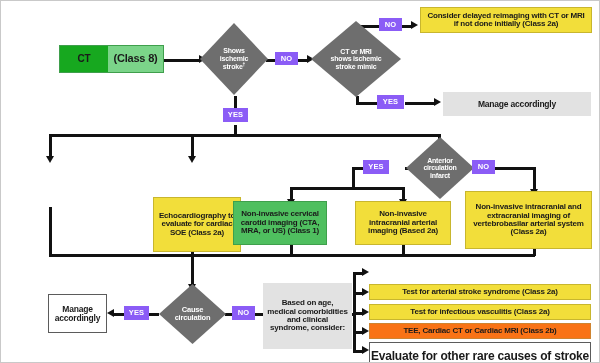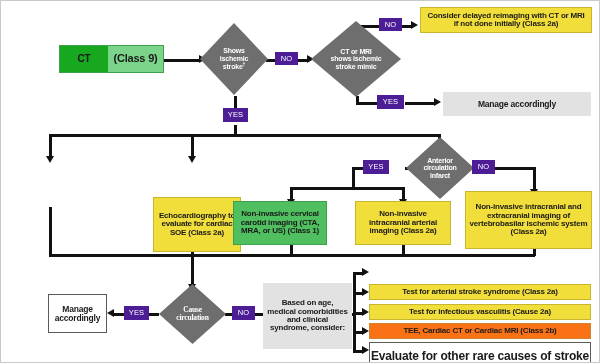--- a/index.html
+++ b/index.html
@@ -63,23 +63,23 @@
     position:relative;z-index:2;
     color:#ffffff;font-weight:700;
     text-align:center;line-height:1.05;
     letter-spacing:-0.2px;
     width:86%;
   }
 
   
   .tag{
     position:absolute;
-    background:#4c1d95;
+    background:#8b5cf6;
     color:#ffffff;
-    font-weight:400;
+    font-weight:700;
     display:flex;align-items:center;justify-content:center;
     z-index:9;
     letter-spacing:0.2px;
     line-height:1;
   }
 
   
   .ln{position:absolute;background:#111111;z-index:3;}
   .arw{position:absolute;width:0;height:0;z-index:4;}
   .arw.down{border-left:4.5px solid transparent;border-right:4.5px solid transparent;border-top:7px solid #111;}
@@ -159,21 +159,21 @@
   <div class="arw right" style="left:361px;top:287px;"></div>
   <div class="ln" style="left:352px;top:311px;width:11px;height:2.5px;"></div>
   <div class="arw right" style="left:361px;top:307px;"></div>
   <div class="ln" style="left:352px;top:330px;width:11px;height:2.5px;"></div>
   <div class="arw right" style="left:361px;top:326px;"></div>
   <div class="ln" style="left:352px;top:349px;width:11px;height:2.5px;"></div>
   <div class="arw right" style="left:361px;top:345px;"></div>
 
   <div class="node" id="ct-box" style="left:58px;top:44px;width:105px;height:28px;font-size:11px;">
     <div id="ct-inner" style="width:48px;font-size:10px;">CT</div>
-    <div id="ct-class" style="font-size:11px;">(Class 9)</div>
+    <div id="ct-class" style="font-size:11px;">(Class 8)</div>
   </div>
 
   <div class="diamond" style="left:199px;top:22px;width:68px;height:72px;">
     <div class="dshape"></div>
     <div class="dlabel" style="font-size:7px;">
       <div>Shows</div>
       <div>ischemic</div>
       <div><span>stroke</span><span class="sup">†</span></div>
     </div>
   </div>
@@ -198,38 +198,38 @@
     <div class="dshape"></div>
     <div class="dlabel" style="font-size:7px;">
       <div>Anterior</div>
       <div>circulation</div>
       <div>infarct</div>
     </div>
   </div>
 
   <div class="node box green" style="left:232px;top:200px;width:94px;height:44px;font-size:8px;padding:2px 3px;">Non-invasive cervical carotid imaging (CTA, MRA, or US) (Class 1)</div>
 
-  <div class="node box yellow" style="left:354px;top:200px;width:96px;height:44px;font-size:8px;padding:2px 3px;">Non-invasive intracranial arterial imaging (Class 2a)</div>
-
-  <div class="node box yellow" style="left:464px;top:190px;width:127px;height:58px;font-size:8px;padding:2px 3px;">Non-invasive intracranial and extracranial imaging of vertebrobasilar ischemic system (Class 2a)</div>
+  <div class="node box yellow" style="left:354px;top:200px;width:96px;height:44px;font-size:8px;padding:2px 3px;">Non-invasive intracranial arterial imaging (Based 2a)</div>
+
+  <div class="node box yellow" style="left:464px;top:190px;width:127px;height:58px;font-size:8px;padding:2px 3px;">Non-invasive intracranial and extracranial imaging of vertebrobasilar arterial system (Class 2a)</div>
 
   <div class="diamond" style="left:158px;top:283px;width:67px;height:60px;">
     <div class="dshape"></div>
-    <div class="dlabel" style="font-size:7.5px;font-family:Liberation Serif, serif;">
+    <div class="dlabel" style="font-size:7.5px;">
       <div>Cause</div>
       <div>circulation</div>
     </div>
   </div>
 
   <div class="node white" style="left:47px;top:293px;width:59px;height:39px;font-size:8.5px;padding:1px 2px;">Manage accordingly</div>
 
   <div class="node gray" style="left:262px;top:282px;width:89px;height:66px;font-size:8px;padding:2px 3px;">Based on age, medical comorbidities and clinical syndrome, consider:</div>
 
   <div class="node box yellow" style="left:368px;top:283px;width:222px;height:16px;font-size:8px;">Test for arterial stroke syndrome (Class 2a)</div>
-  <div class="node box yellow" style="left:368px;top:303px;width:222px;height:16px;font-size:8px;">Test for infectious vasculitis  (Cause 2a)</div>
+  <div class="node box yellow" style="left:368px;top:303px;width:222px;height:16px;font-size:8px;">Test for infectious vasculitis  (Class 2a)</div>
   <div class="node box orange" style="left:368px;top:322px;width:222px;height:16px;font-size:8px;">TEE, Cardiac  CT or Cardiac MRI (Class 2b)</div>
   <div class="node box white" style="left:368px;top:341px;width:222px;height:28px;font-size:12px;">Evaluate for other rare causes of stroke</div>
 
   <div class="tag" style="left:274px;top:51px;width:23px;height:13px;font-size:7.5px;">NO</div>
   <div class="tag" style="left:378px;top:17px;width:23px;height:13px;font-size:7.5px;">NO</div>
   <div class="tag" style="left:222px;top:107px;width:25px;height:14px;font-size:7.5px;">YES</div>
   <div class="tag" style="left:376px;top:94px;width:27px;height:14px;font-size:7.5px;">YES</div>
   <div class="tag" style="left:362px;top:159px;width:26px;height:14px;font-size:7.5px;">YES</div>
   <div class="tag" style="left:471px;top:159px;width:23px;height:14px;font-size:7.5px;">NO</div>
   <div class="tag" style="left:123px;top:305px;width:25px;height:14px;font-size:7.5px;">YES</div>

